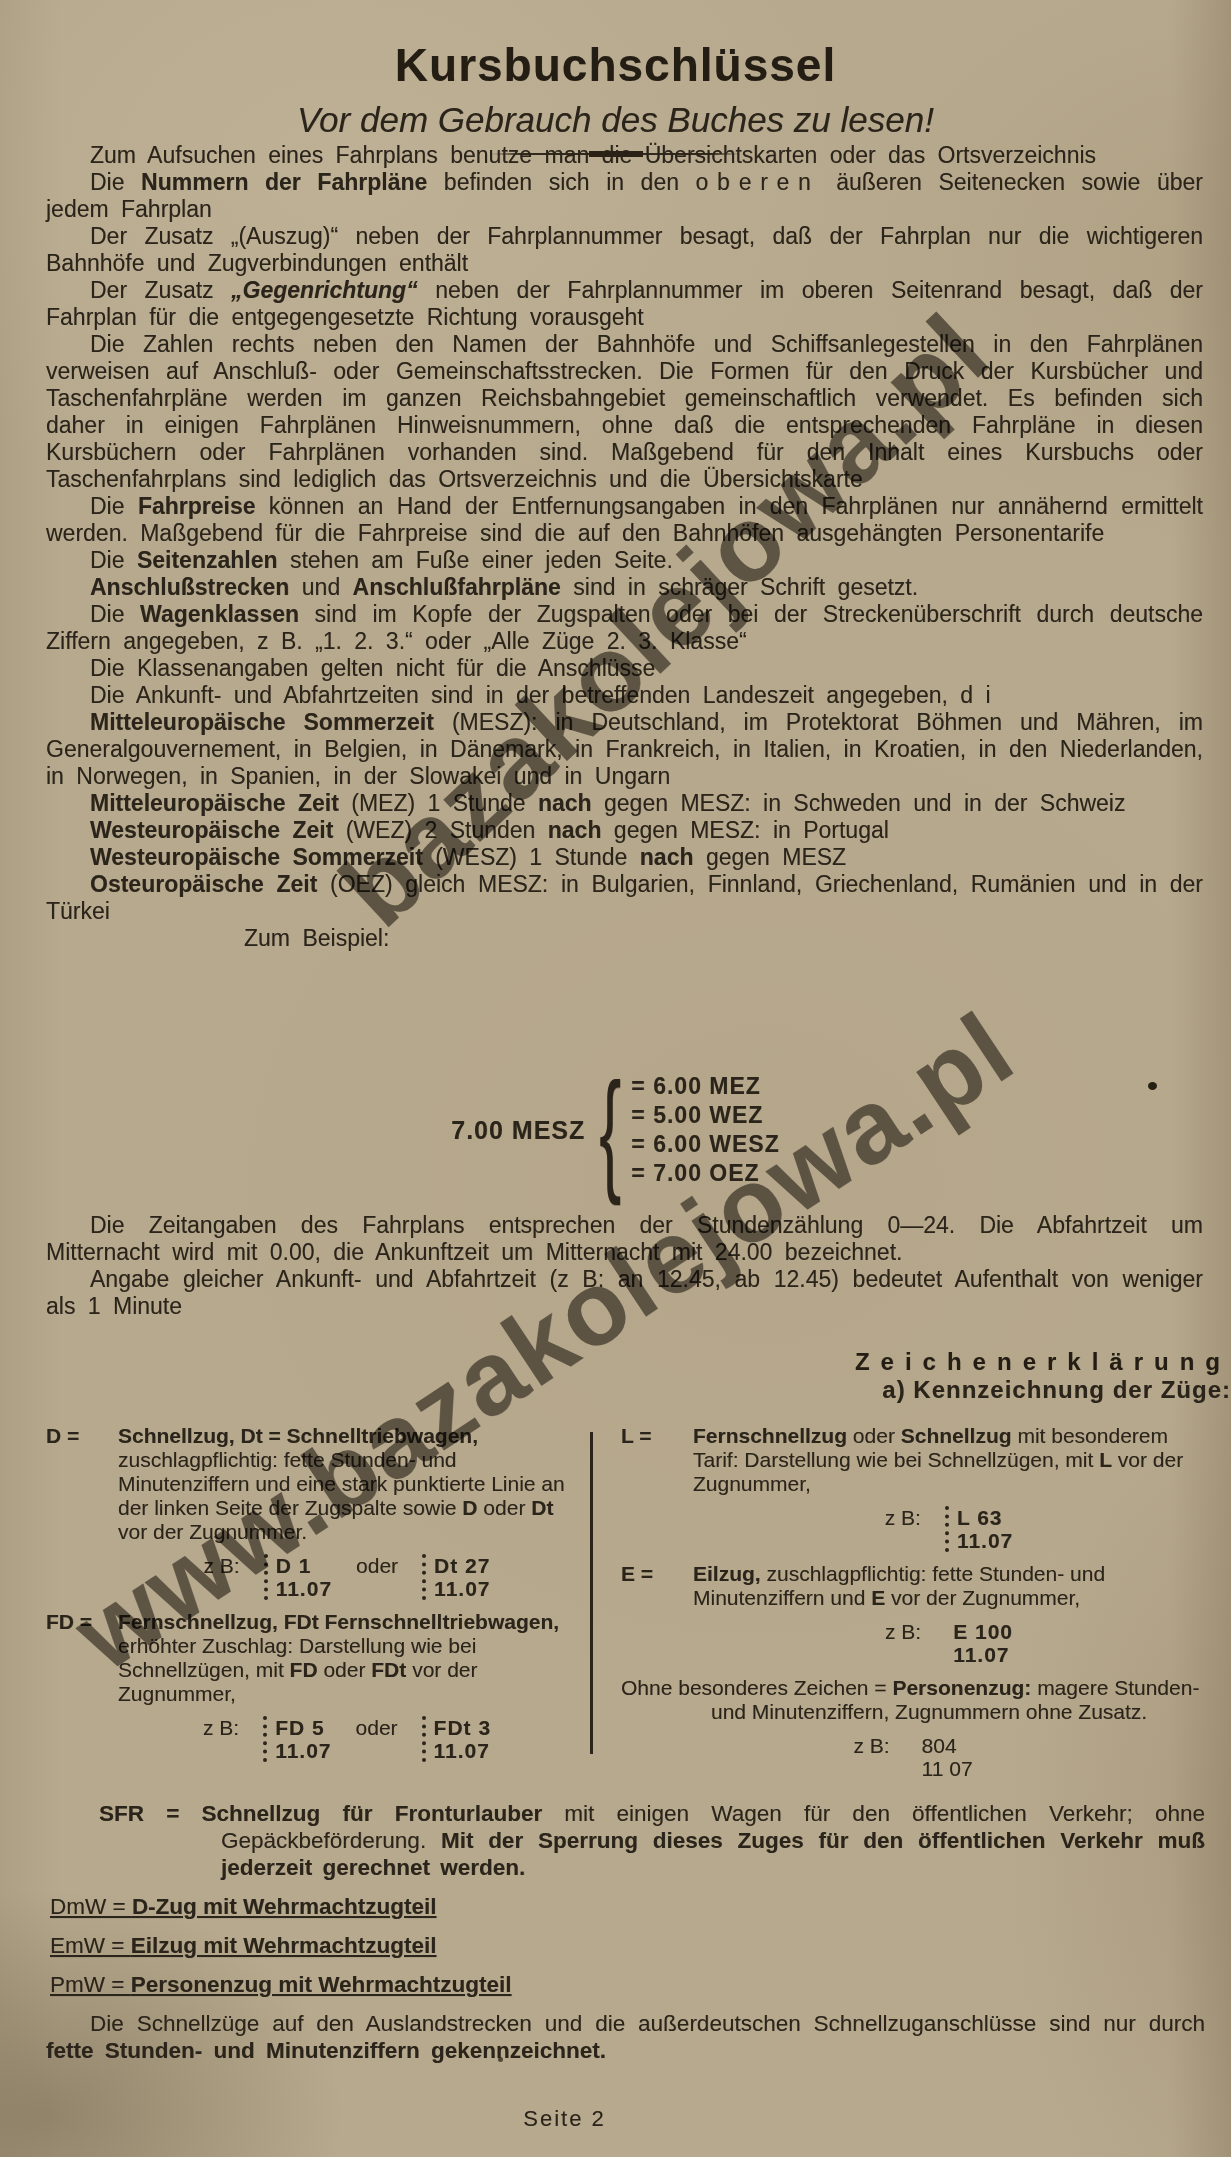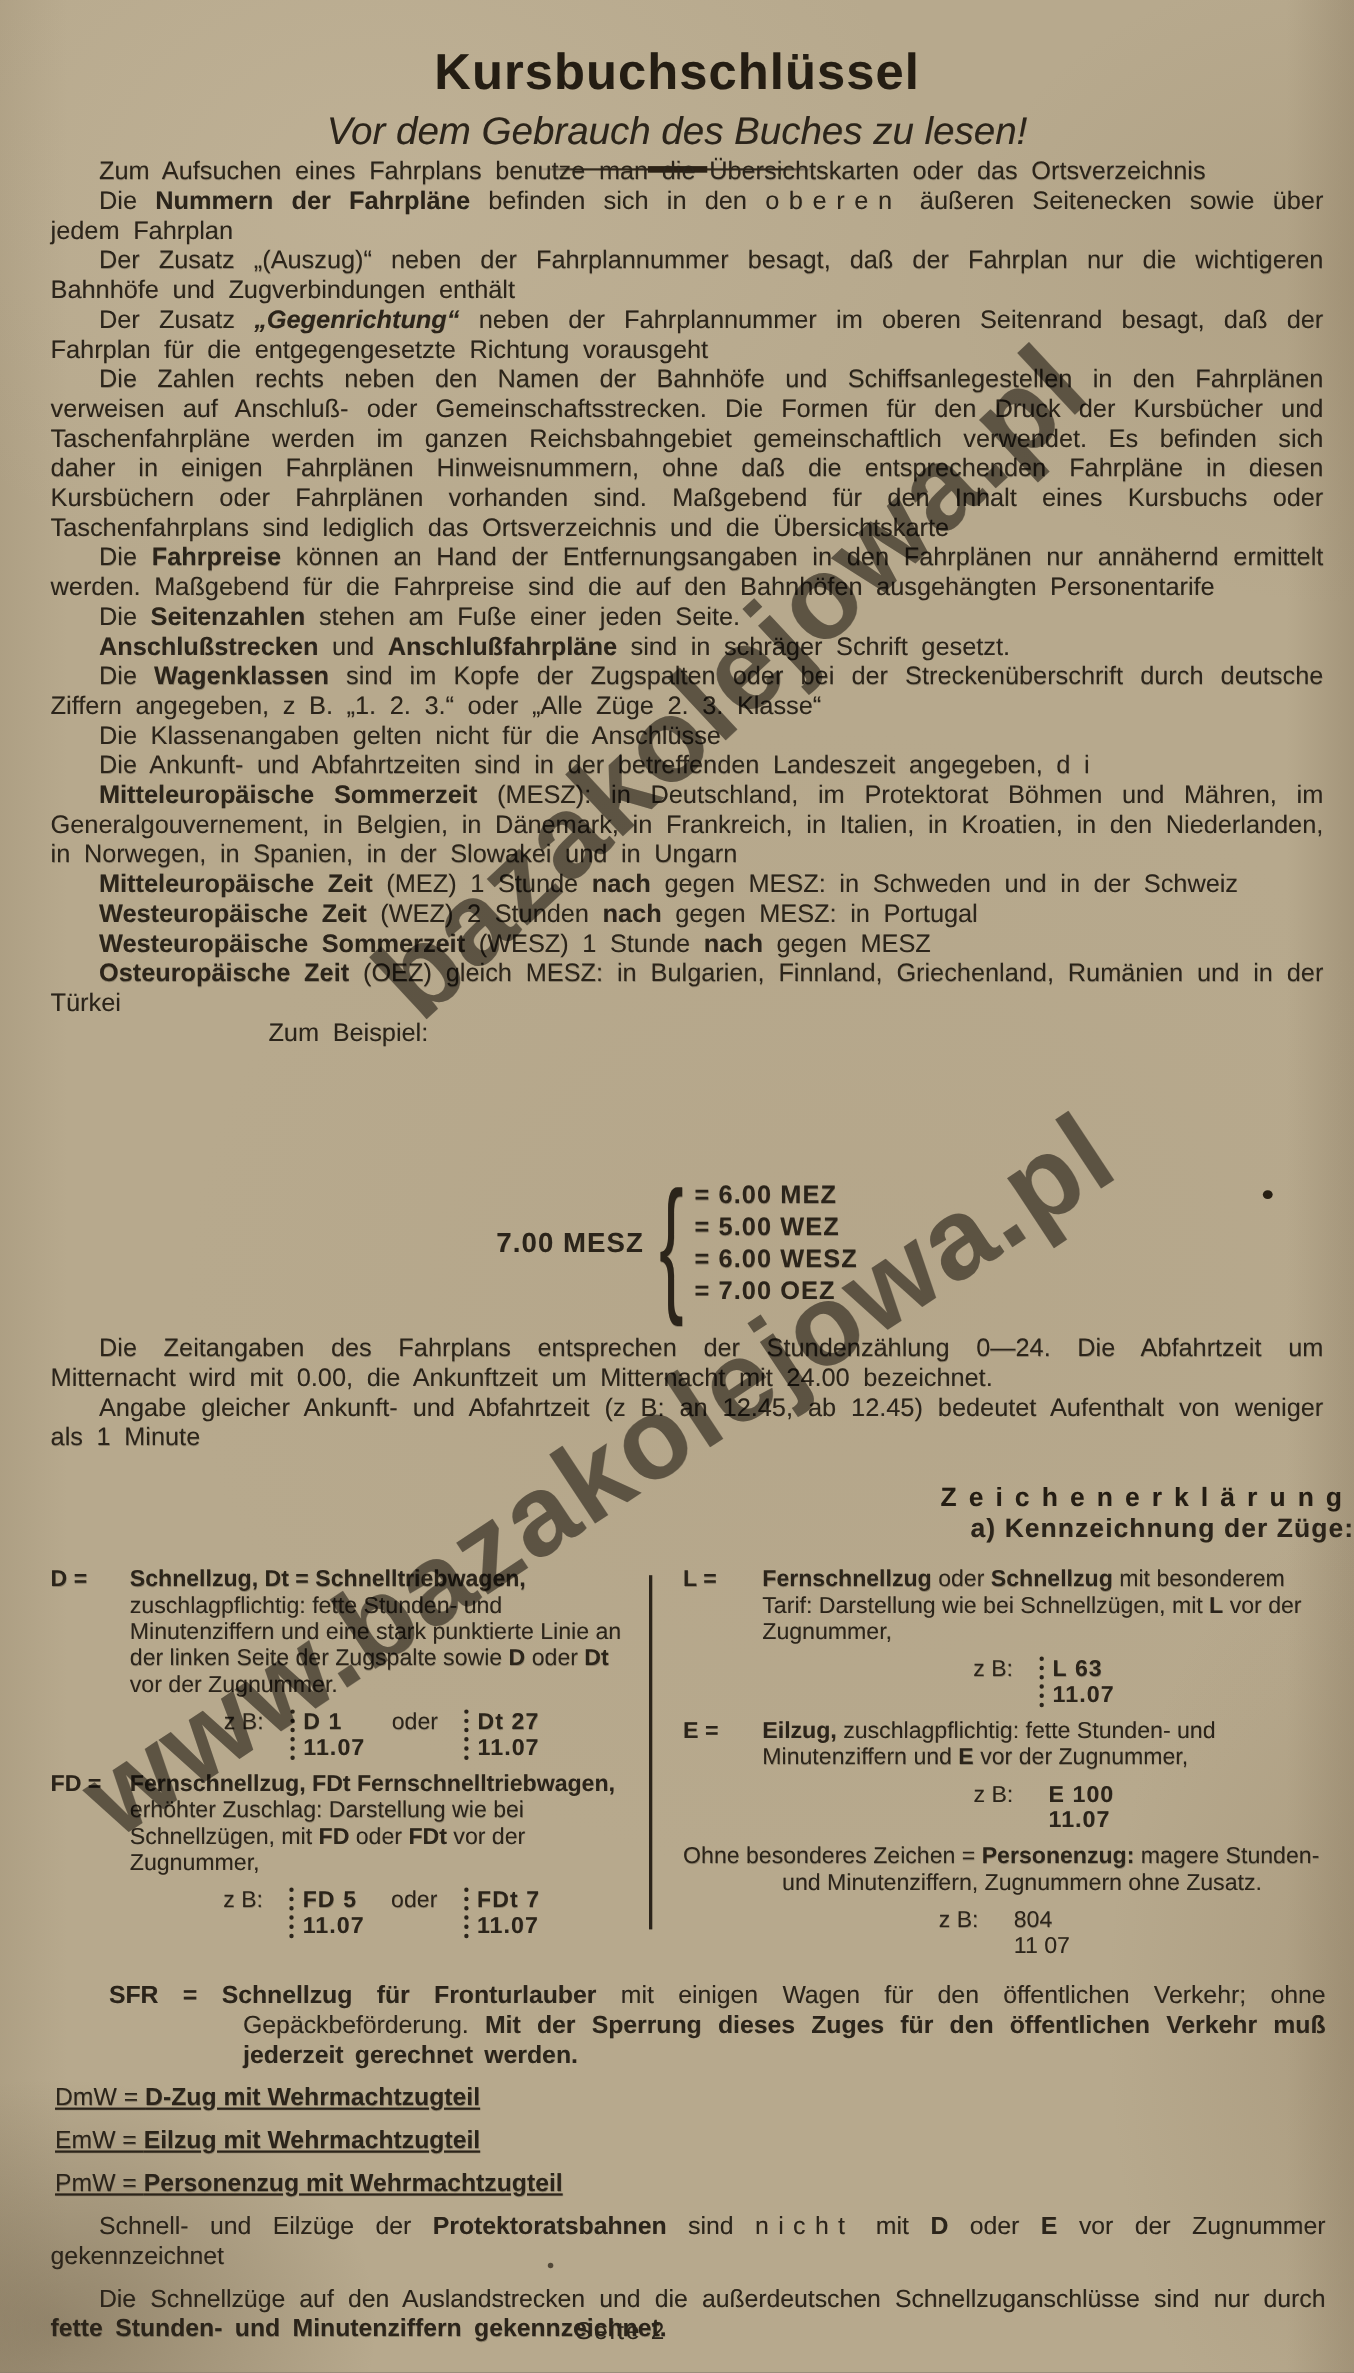--- a/index.html
+++ b/index.html
@@ -145,21 +145,21 @@
           <span class="term">FD =</span>
           <p><span class="b">Fernschnellzug, FDt Fernschnelltriebwagen,</span><span> erhöhter Zuschlag: Darstellung wie bei Schnellzügen, mit </span><span class="b">FD</span><span> oder </span><span class="b">FDt</span><span> vor der Zugnummer,</span></p>
           <div class="ex-row">
             <span class="ex-label">z B:</span>
             <div class="ex-item dotted boldnum">
               <div class="num">FD 5</div>
               <div class="time">11.07</div>
             </div>
             <span class="joiner">oder</span>
             <div class="ex-item dotted boldnum">
-              <div class="num">FDt 7</div>
+              <div class="num">FDt 3</div>
               <div class="time">11.07</div>
             </div>
           </div>
         </div>
       </div>
     <div class="vdiv"></div>
     <div class="col col-right" id="col-right">
         <div class="entry">
           <span class="term">L =</span>
           <p><span class="b">Fernschnellzug</span><span> oder </span><span class="b">Schnellzug</span><span> mit besonderem Tarif: Darstellung wie bei Schnellzügen, mit </span><span class="b">L</span><span> vor der Zugnummer,</span></p>
@@ -193,21 +193,20 @@
           </div>
         </div>
       </div>
   </div>
 
   <div class="bottom" id="bottom">
       <p class="sfr"><span class="b">SFR = </span><span class="b">Schnellzug für Fronturlauber</span><span> mit einigen Wagen für den öffentlichen Verkehr; ohne Gepäckbeförderung. </span><span class="b">Mit der Sperrung dieses Zuges für den öffentlichen Verkehr muß jederzeit gerechnet werden.</span></p>
       <div class="wline"><span class="wterm">DmW = </span><span class="b">D-Zug mit Wehrmachtzugteil</span></div>
       <div class="wline"><span class="wterm">EmW = </span><span class="b">Eilzug mit Wehrmachtzugteil</span></div>
       <div class="wline"><span class="wterm">PmW = </span><span class="b">Personenzug mit Wehrmachtzugteil</span></div>
-      <p class="plain"><span>Schnell- und Eilzüge der </span><span class="b">Protektoratsbahnen</span><span> sind </span><span class="ls">nicht</span><span> mit </span><span class="b">D</span><span> oder </span><span class="b">E</span><span> vor der Zugnummer gekennzeichnet</span></p>
       <p class="plain"><span>Die Schnellzüge auf den Auslandstrecken und die außerdeutschen Schnellzuganschlüsse sind nur durch </span><span class="b">fette Stunden- und Minutenziffern gekennzeichnet.</span></p>
     </div>
 
   <div class="footer">Seite 2</div>
 
   <div class="speck speck-1"></div>
   <div class="speck speck-2"></div>
 </div>
 
 </body></html>

